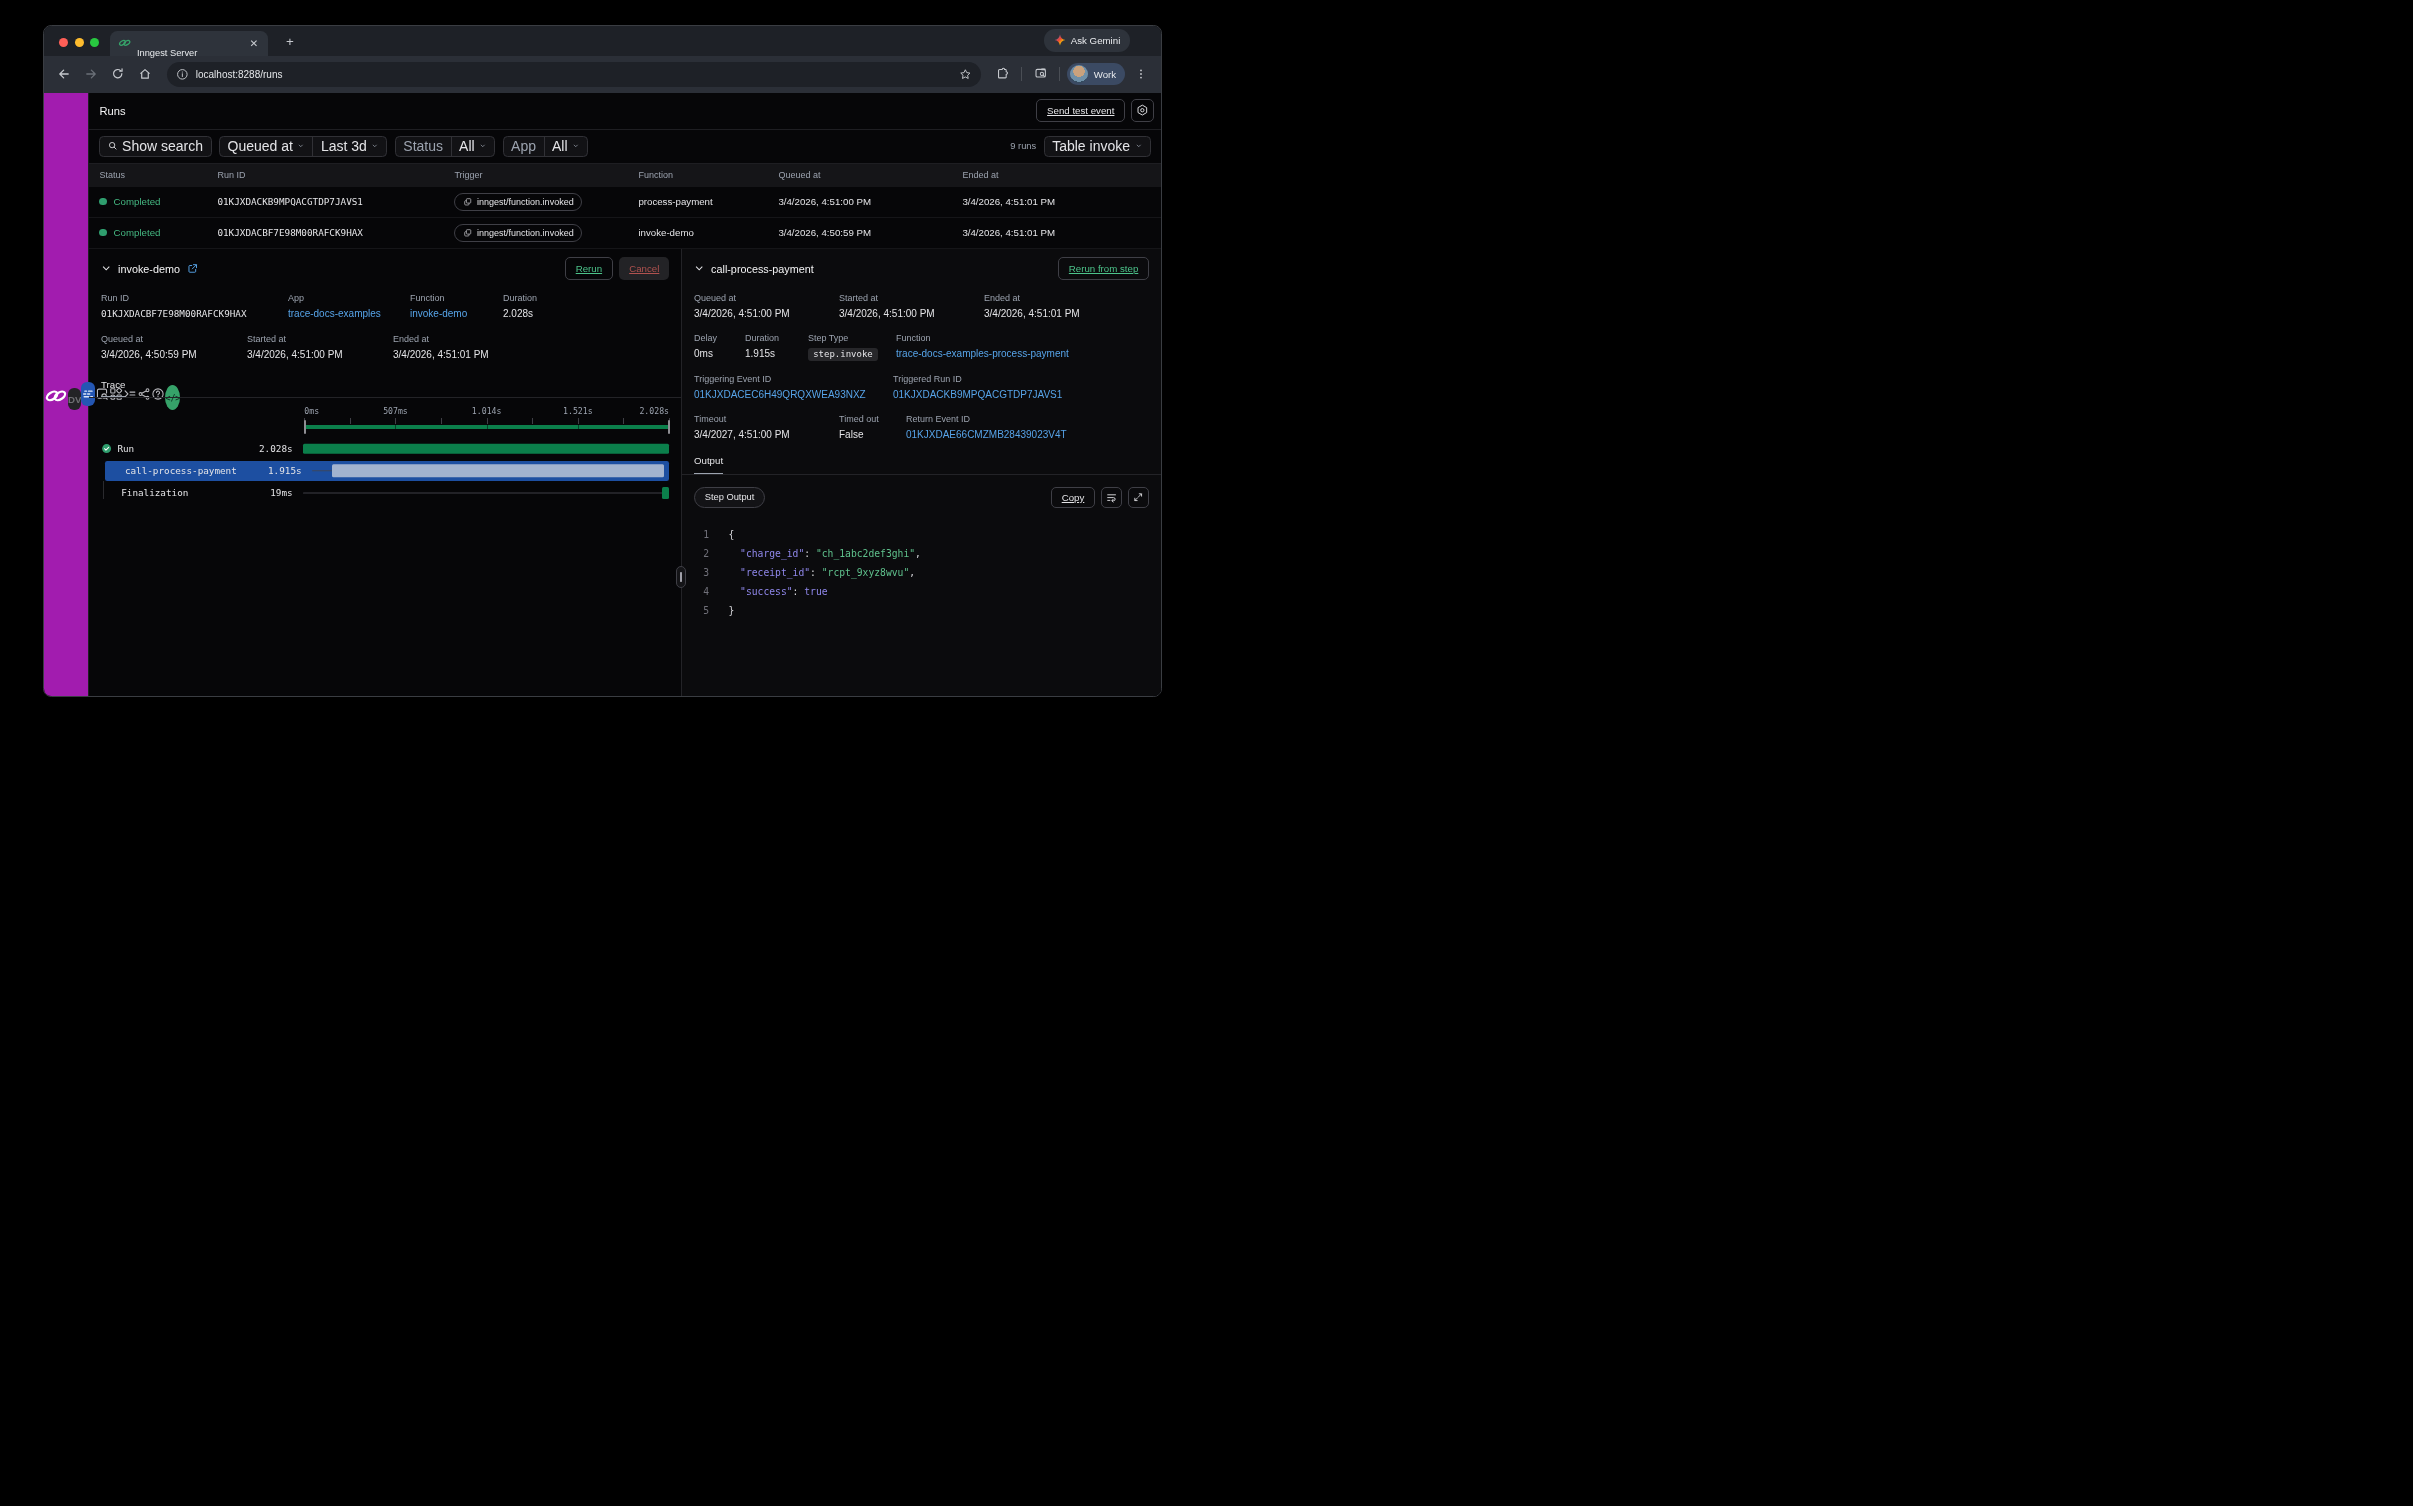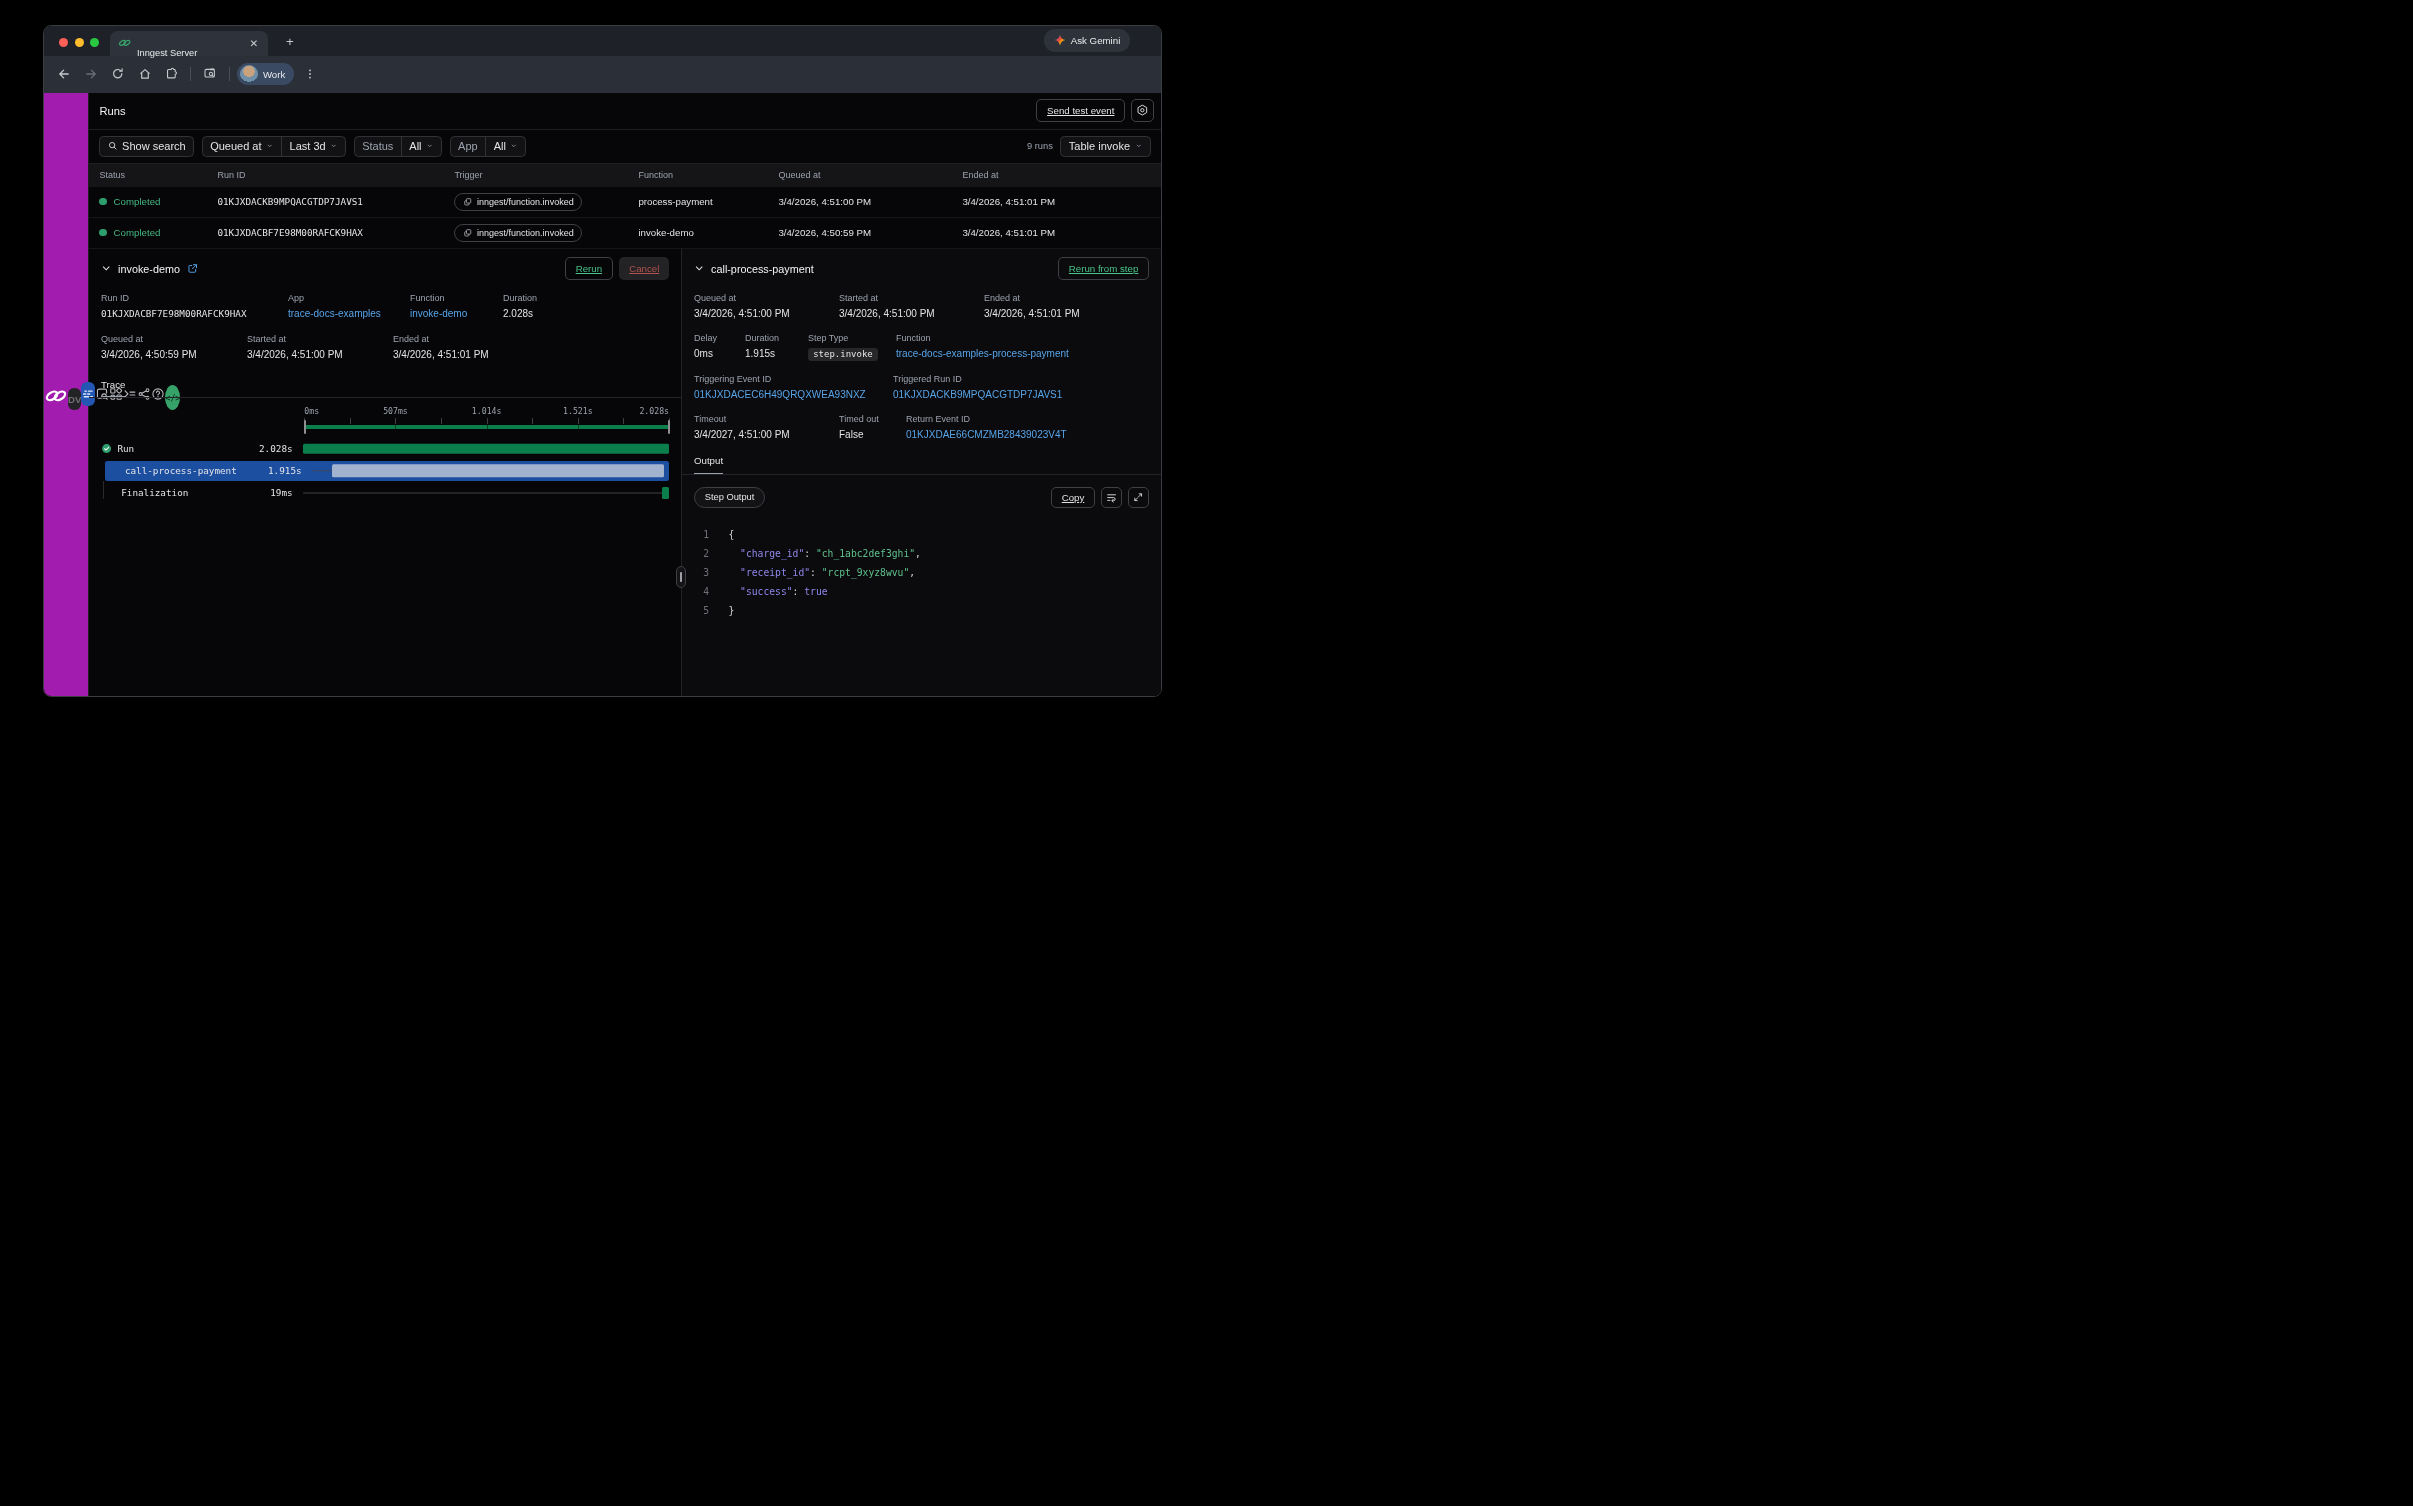--- a/index.html
+++ b/index.html
@@ -43,21 +43,21 @@
   .code-fab { width:25px; height:25px; border-radius:50%; background:#36a269; color:#0b3322; font-weight:bold;
               font-family:"DejaVu Sans Mono", monospace; font-size:8.2px; display:flex; align-items:center; justify-content:center; margin-top:7.5px; }
   .main { flex:1; display:flex; flex-direction:column; min-width:0; }
   .page-head { height:37px; display:flex; align-items:center; padding:0 7.5px 0 10.4px; border-bottom:0.7px solid #1e1e22; }
   .page-title { color:#f4f4f5; font-size:11.2px; font-weight:500; flex:1; }
   .btn { border:0.7px solid #3f3f46; background:transparent; color:#e4e4e7; border-radius:5px; height:22.4px;
          display:inline-flex; align-items:center; justify-content:center; padding:0 9.7px; font-size:9.7px; font-family:inherit;text-decoration:underline; }
   .iconbtn { width:22.4px; height:22.4px; padding:0; }
   .filterbar { height:34px; display:flex; align-items:center; gap:7.5px; padding:0 7.5px 0 10.4px; border-bottom:0.7px solid #1e1e22; }
   .pill { display:flex; align-items:flex-start; height:21px; border:0.7px solid #313136; background:#121215; border-radius:4.5px;
-          color:#e4e4e7; font-size:11px; }
+          color:#e4e4e7; font-size:14px; }
   .pill > .seg { display:flex; align-items:center; gap:4.5px; padding:0 7.5px; height:100%; }
   .pill .seg + .seg { border-left:0.7px solid #313136; }
   .pill .dim { color:#9ca3af; }
   .chev { width:7.5px; height:7.5px; }
   .runs-count { margin-left:auto; color:#9ca3af; font-size:9.3px; }
   
   .thead { height:23px; background:#151518; display:flex; align-items:center; padding-left:10.4px; color:#9ca3af; font-size:9px; }
   .trow { height:31px; display:flex; align-items:center; padding-left:10.4px; border-bottom:0.7px solid #151518; font-size:9.7px; color:#e4e4e7; }
   .c-status{width:118px; display:flex; align-items:center; gap:6.7px;} .c-runid{width:237px;} .c-trigger{width:184px;}
   .c-func{width:140px; font-weight:500;} .c-queued{width:184px;} .c-ended{flex:1;}
@@ -186,20 +186,34 @@
             <path d="M16.2 10a6.2 6.2 0 1 1-1.9-4.5"></path>
             <path d="M16.5 2.8v3.4h-3.4"></path>
           </svg>
       </span>
       <span class="navbtn">
         <svg width="14" height="14" viewBox="0 0 20 20" fill="none" stroke="#c6c9ce" stroke-width="1.7" stroke-linejoin="round">
             <path d="M3.5 9.5 10 3.8l6.5 5.7"></path>
             <path d="M5.3 8.3V16h9.4V8.3"></path>
           </svg>
       </span>
+      <div class="omnibox">
+        <span>
+          <svg width="12.7" height="12.7" viewBox="0 0 20 20" fill="none" stroke="#c6c9ce" stroke-width="1.5">
+              <circle cx="10" cy="10" r="7.5"></circle>
+              <path d="M10 9v4.5M10 6.3v.2" stroke-linecap="round"></path>
+            </svg>
+        </span>
+        <span class="omni-text">localhost:8288/runs</span>
+        <span>
+          <svg width="12.7" height="12.7" viewBox="0 0 20 20" fill="none" stroke="#c6c9ce" stroke-width="1.5" stroke-linejoin="round">
+              <path d="M10 2.8l2.2 4.5 5 .7-3.6 3.5.9 5L10 14.1l-4.5 2.4.9-5L2.8 8l5-.7z"></path>
+            </svg>
+        </span>
+      </div>
       <span class="navbtn">
         <svg width="13.4" height="13.4" viewBox="0 0 20 20" fill="none" stroke="#c6c9ce" stroke-width="1.6" stroke-linejoin="round">
             <path d="M7.2 3.8h2a1.8 1.8 0 1 1 3.6 0h1.4a1 1 0 0 1 1 1v2.4a1.9 1.9 0 1 1 0 3.8v4.2a1 1 0 0 1-1 1H4.8a1 1 0 0 1-1-1V5.3a1.5 1.5 0 0 1 1.5-1.5z"></path>
           </svg>
       </span>
       <span class="chrome-sep"></span>
       <span class="navbtn">
         <svg width="13.4" height="13.4" viewBox="0 0 20 20" fill="none" stroke="#c6c9ce" stroke-width="1.6">
             <rect x="3" y="3.5" width="14" height="11.5" rx="2"></rect>
             <path d="M11 3.5h6" stroke-width="2.4"></path>

